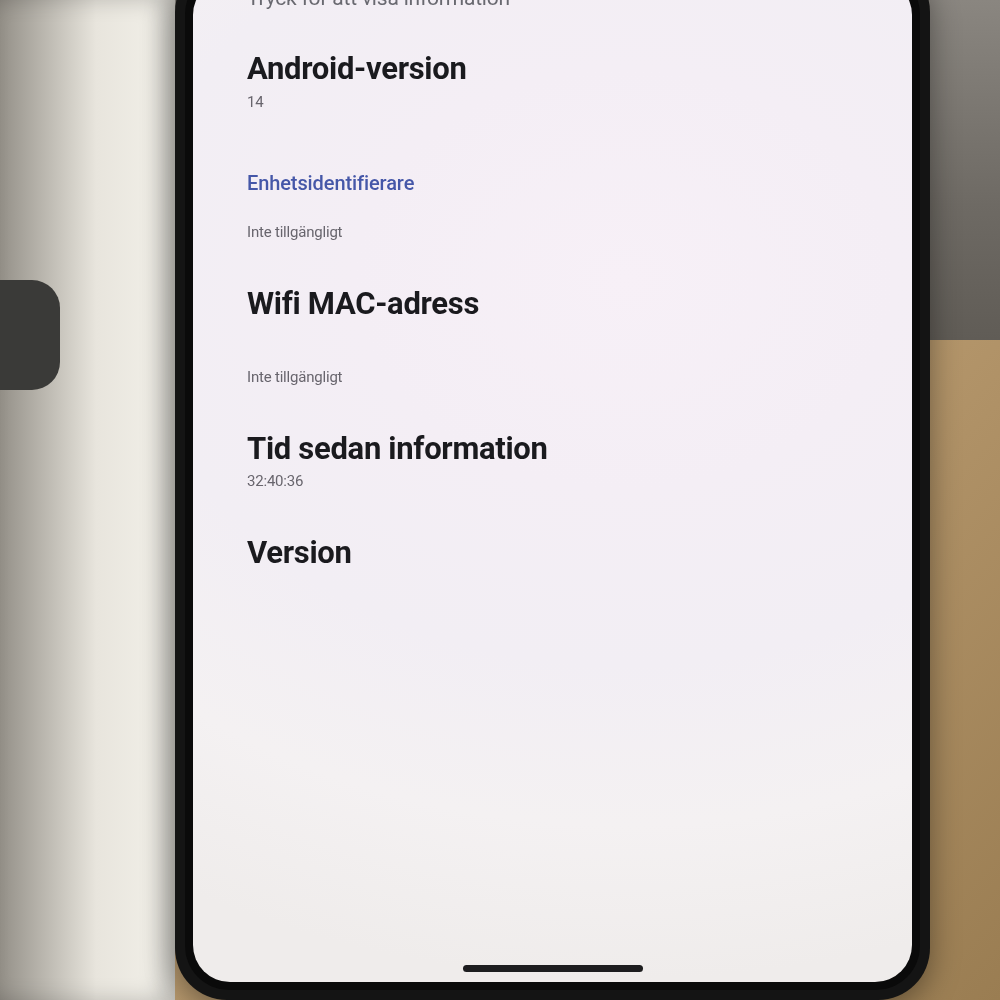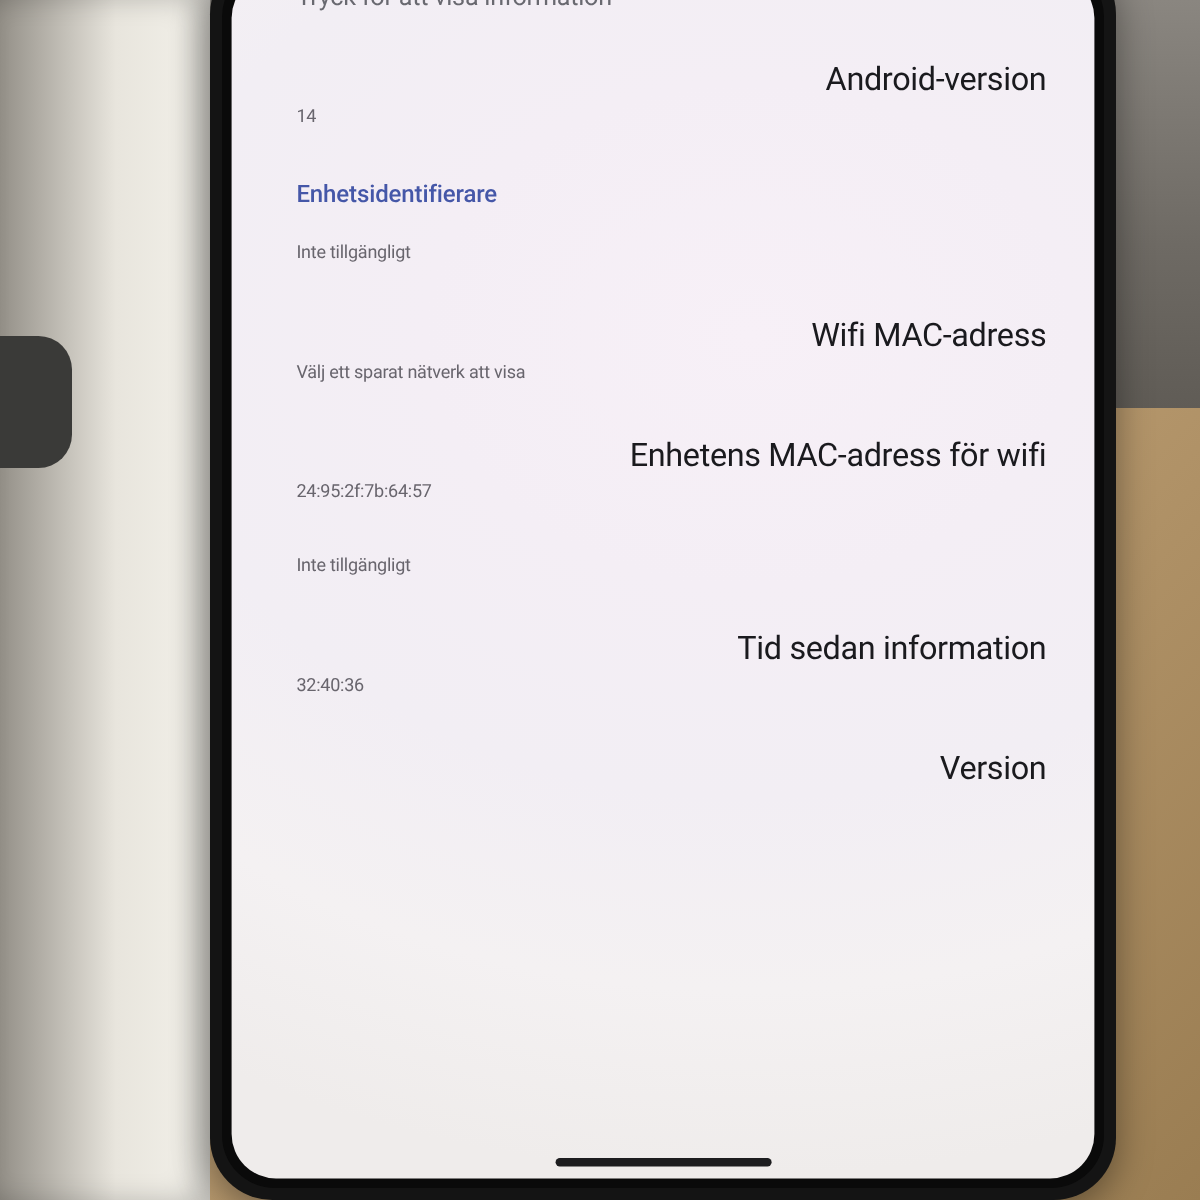--- a/index.html
+++ b/index.html
@@ -94,40 +94,39 @@
       margin-bottom: 40px;
       letter-spacing: -0.2px;
     }
 
     .setting-item {
       margin-bottom: 38px;
     }
 
     .setting-title {
       color: #1a1a1e;
-      font-size: 27px;
-      font-weight: 400;
+      font-size: 31px;
+      font-weight: 700;
       letter-spacing: -0.3px;
       line-height: 1.25;
-      text-align: right;
     }
 
     .setting-value {
       color: #68656d;
       font-size: 15px;
       font-weight: 400;
       margin-top: 4px;
       letter-spacing: -0.2px;
     }
 
     .section-header {
       color: #4557a8;
       font-size: 20px;
       font-weight: 500;
-      margin-top: 43px;
+      margin-top: 60px;
       margin-bottom: 28px;
       letter-spacing: -0.1px;
     }
 
     .identifier-block .setting-item {
       margin-bottom: 44px;
     }
 
     .nav-handle {
       position: absolute;
@@ -164,27 +163,22 @@
         <div class="section-header">Enhetsidentifierare</div>
 
         <div class="identifier-block">
 
           <div class="setting-item">
             <div class="setting-value">Inte tillgängligt</div>
           </div>
 
           <div class="setting-item">
             <div class="setting-title">Wifi MAC-adress</div>
-            <div class="setting-value">Välj ett sparat nätverk att visa</div>
           </div>
 
-          <div class="setting-item">
-            <div class="setting-title">Enhetens MAC-adress för wifi</div>
-            <div class="setting-value">24:95:2f:7b:64:57</div>
-          </div>
 
           <div class="setting-item">
             <div class="setting-value">Inte tillgängligt</div>
           </div>
 
           <div class="setting-item">
             <div class="setting-title">Tid sedan information</div>
             <div class="setting-value">32:40:36</div>
           </div>
 

